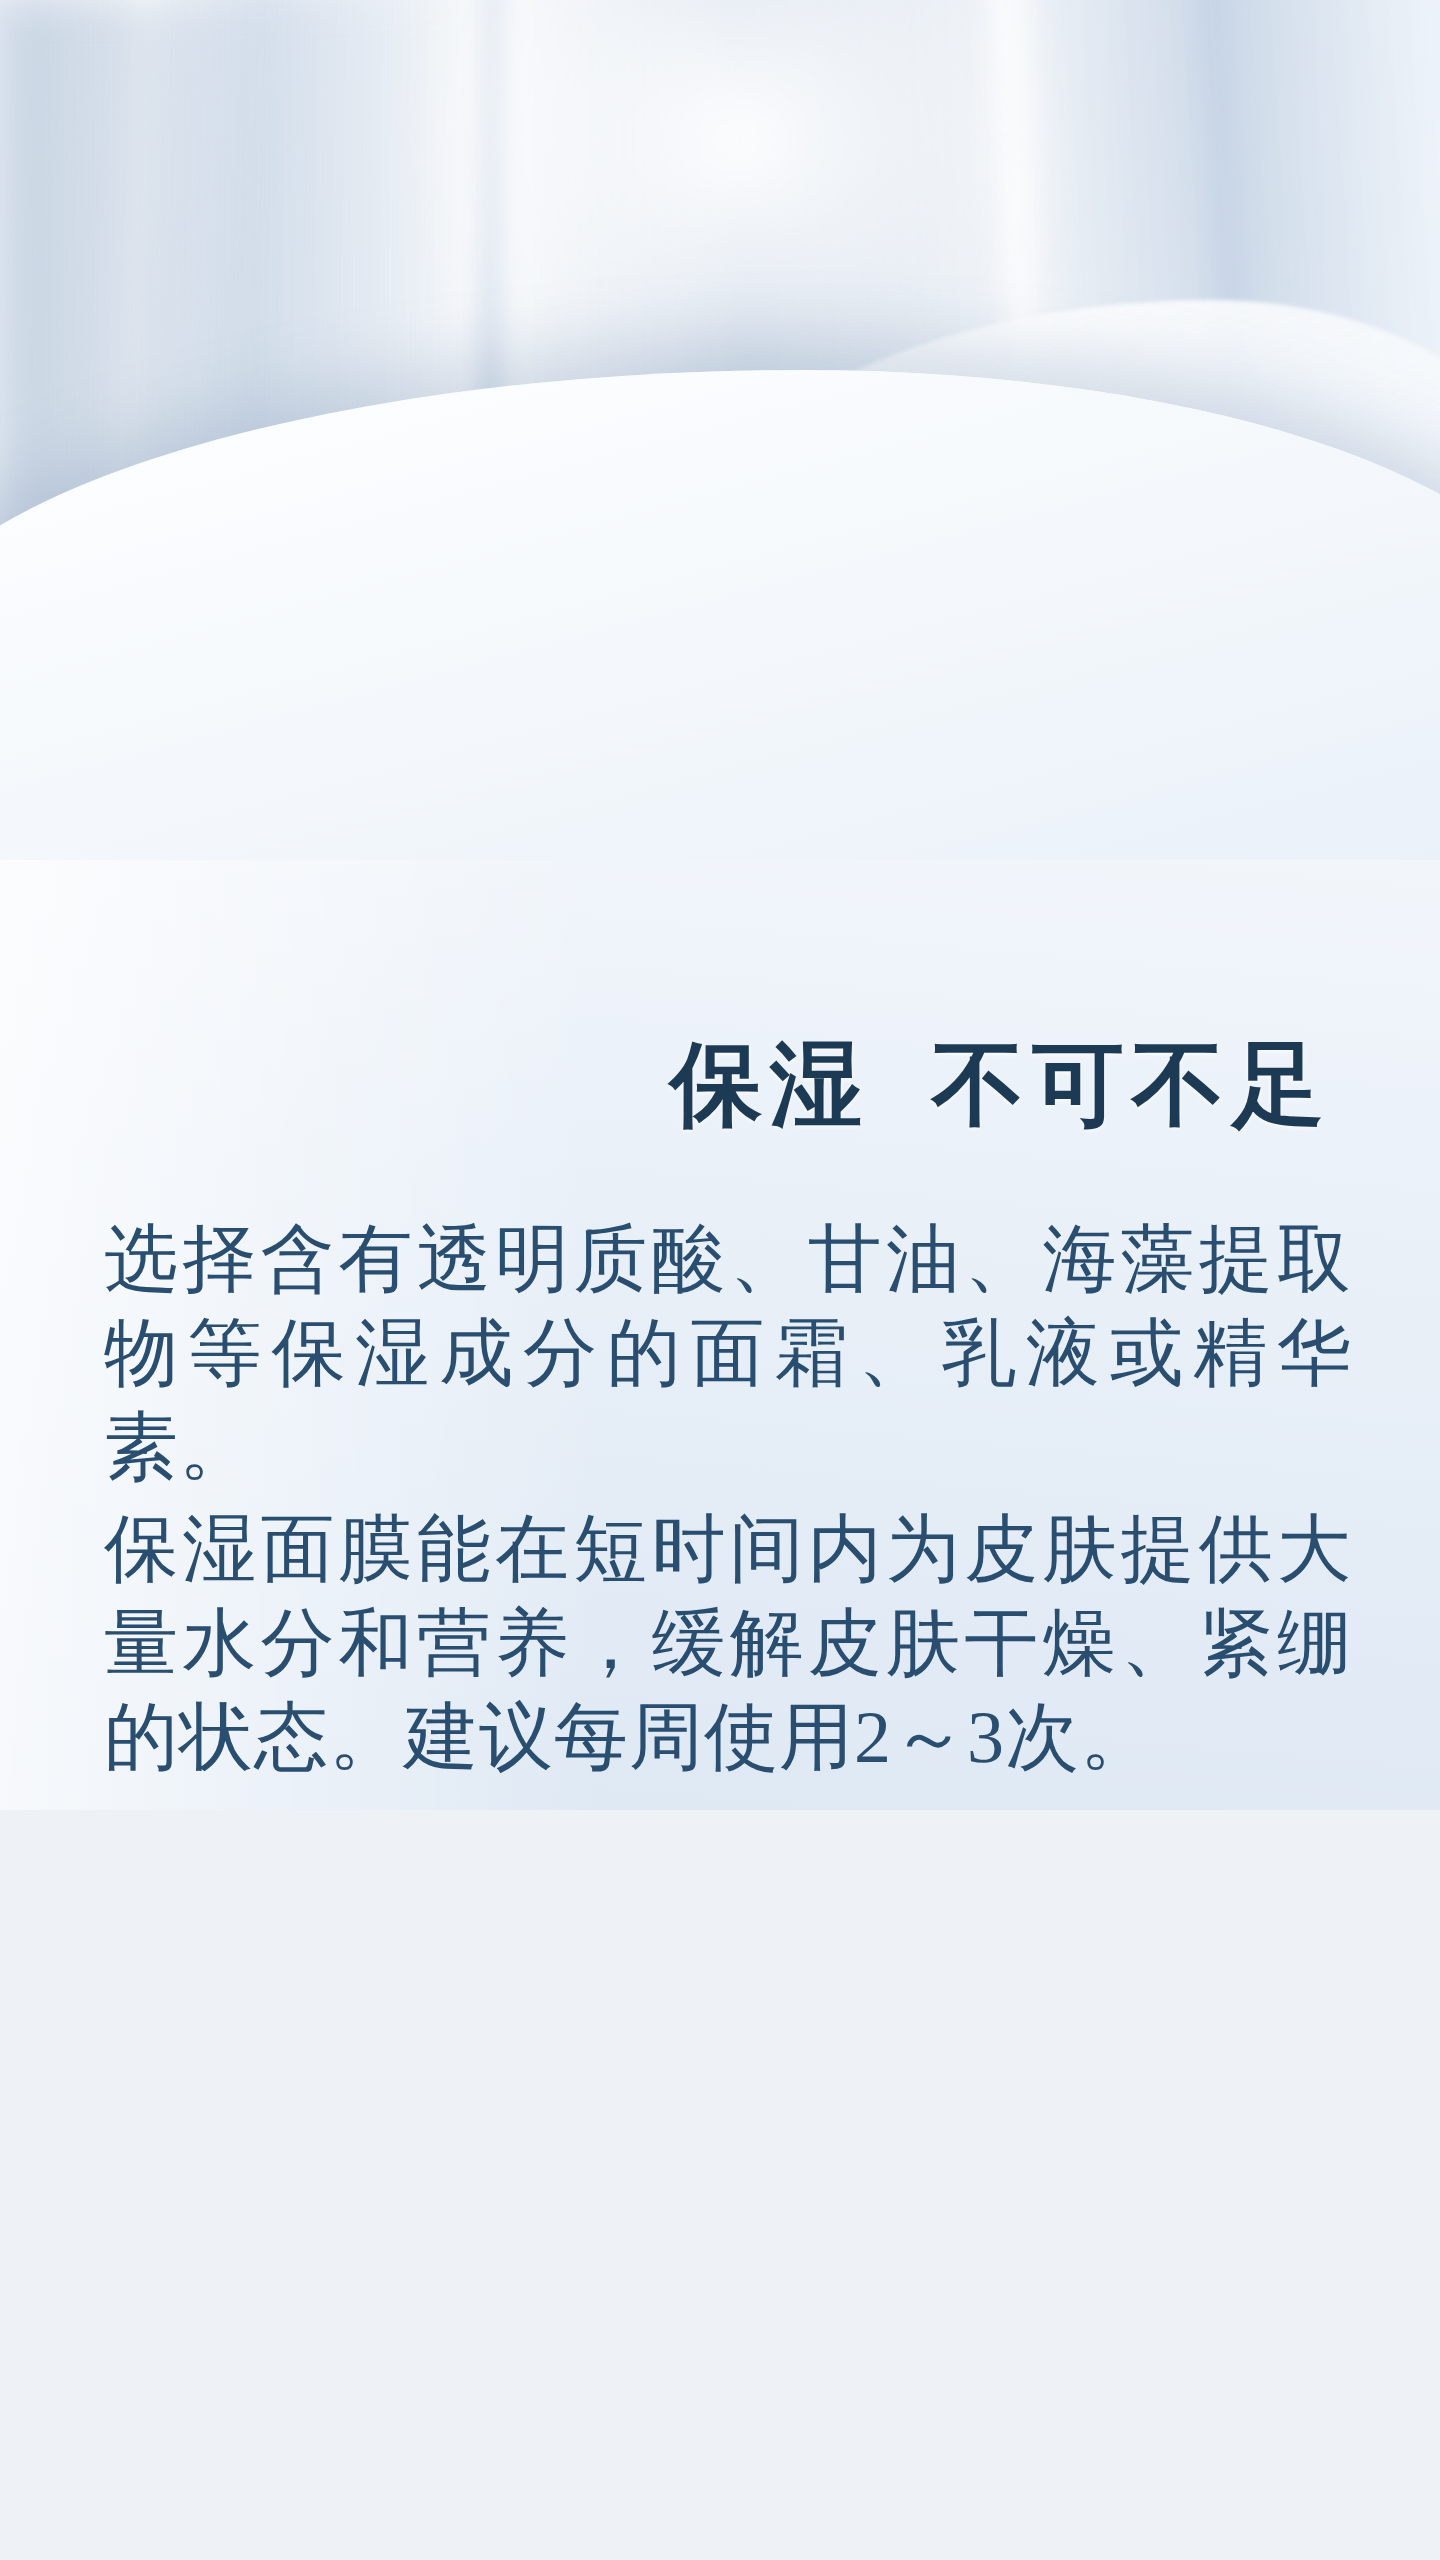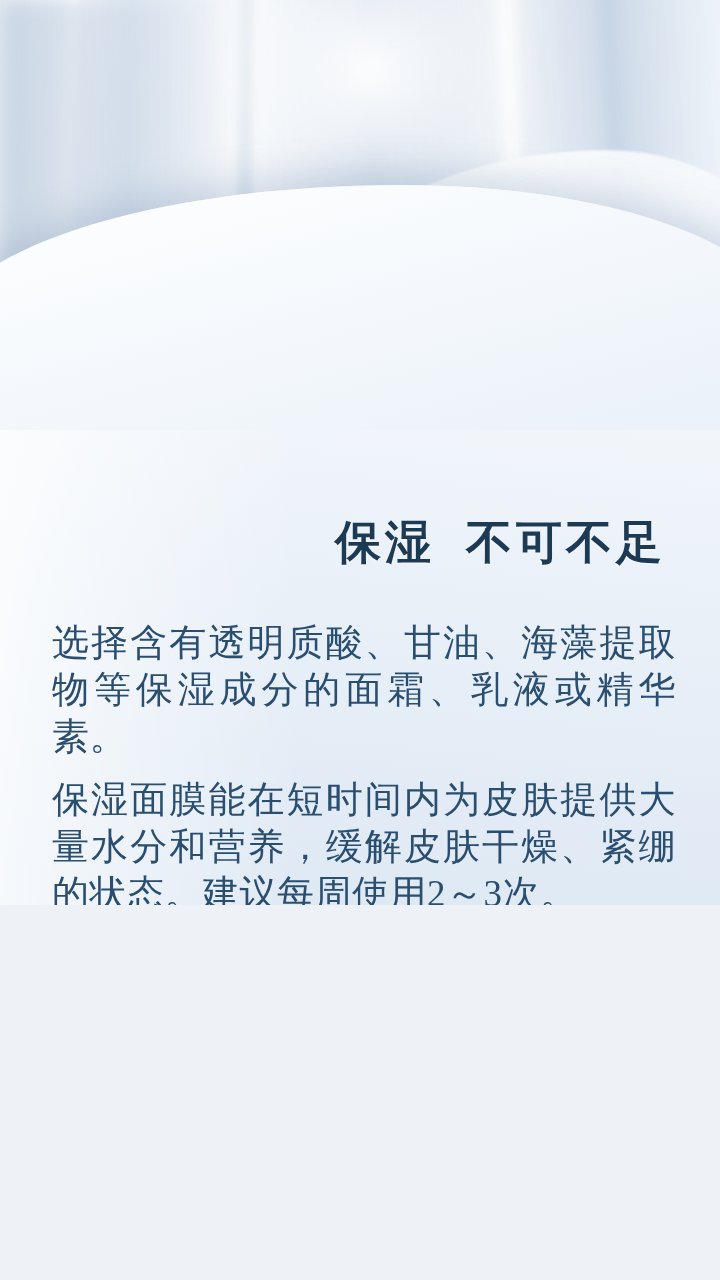--- a/index.html
+++ b/index.html
@@ -117,21 +117,21 @@
     position: absolute;
     left: 52px;
     top: 604px;
     width: 624px;
     color: #2a4e70;
     font-size: 37px;
     line-height: 1.27;
     letter-spacing: .5px;
   }
   .para {
-    margin: 16px 0 0 0;
+    margin: 4px 0 0 0;
     text-align: justify;
     text-align-last: left;
   }
   .para.spaced {
     letter-spacing: 2.5px;
   }
 
   
   .footer-rule {
     position: absolute;

